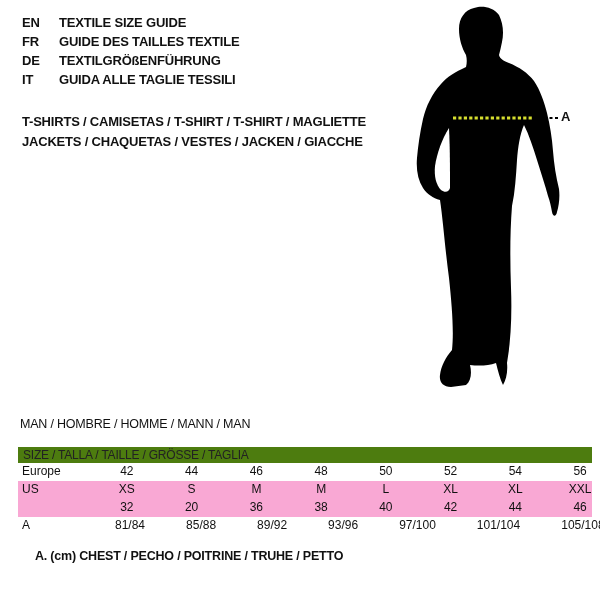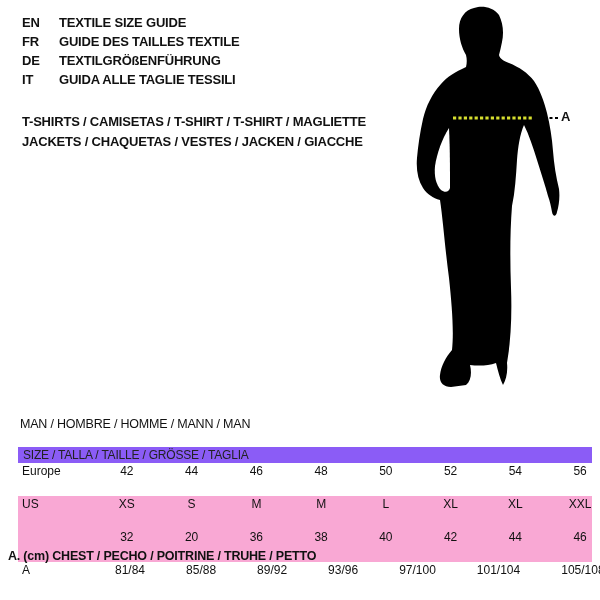--- a/index.html
+++ b/index.html
@@ -27,30 +27,30 @@
     position: absolute; left: 561px; top: 109px;
     font-size: 13px; font-weight: 700;
   }
 
   
   .section-title { position: absolute; left: 20px; top: 417px; font-size: 12.5px; font-weight: 400; letter-spacing: -0.2px; }
 
   
   .size-table { position: absolute; left: 18px; top: 447px; width: 574px; font-size: 12px; }
   .size-table-header {
-    background: #8b5cf6; height: 16px; line-height: 16px;
+    background: #4d7c0f; height: 16px; line-height: 16px;
     padding-left: 5px; color: #222222; letter-spacing: -0.2px;
   }
-  .size-row { display: flex; height: 33px; line-height: 17px; gap: 41px; }
+  .size-row { display: flex; height: 18px; line-height: 17px; gap: 41px; }
   .size-row.shaded { background: #f9a8d4; }
   .size-row-label { width: 56px; flex: none; padding-left: 4px; }
   .size-cell { flex: 1 1 0; text-align: center; }
 
   
-  .legend { position: absolute; left: 8px; top: 549px; font-size: 12.5px; font-weight: 700; letter-spacing: -0.2px; }
+  .legend { position: absolute; left: 35px; top: 549px; font-size: 12.5px; font-weight: 700; letter-spacing: -0.2px; }
 </style>
 </head>
 <body>
 
 <div class="lang-block">
   <div class="lang-row">
     <span class="lang-code">EN</span>
     <span class="lang-title">TEXTILE SIZE GUIDE</span>
   </div>
   <div class="lang-row">

